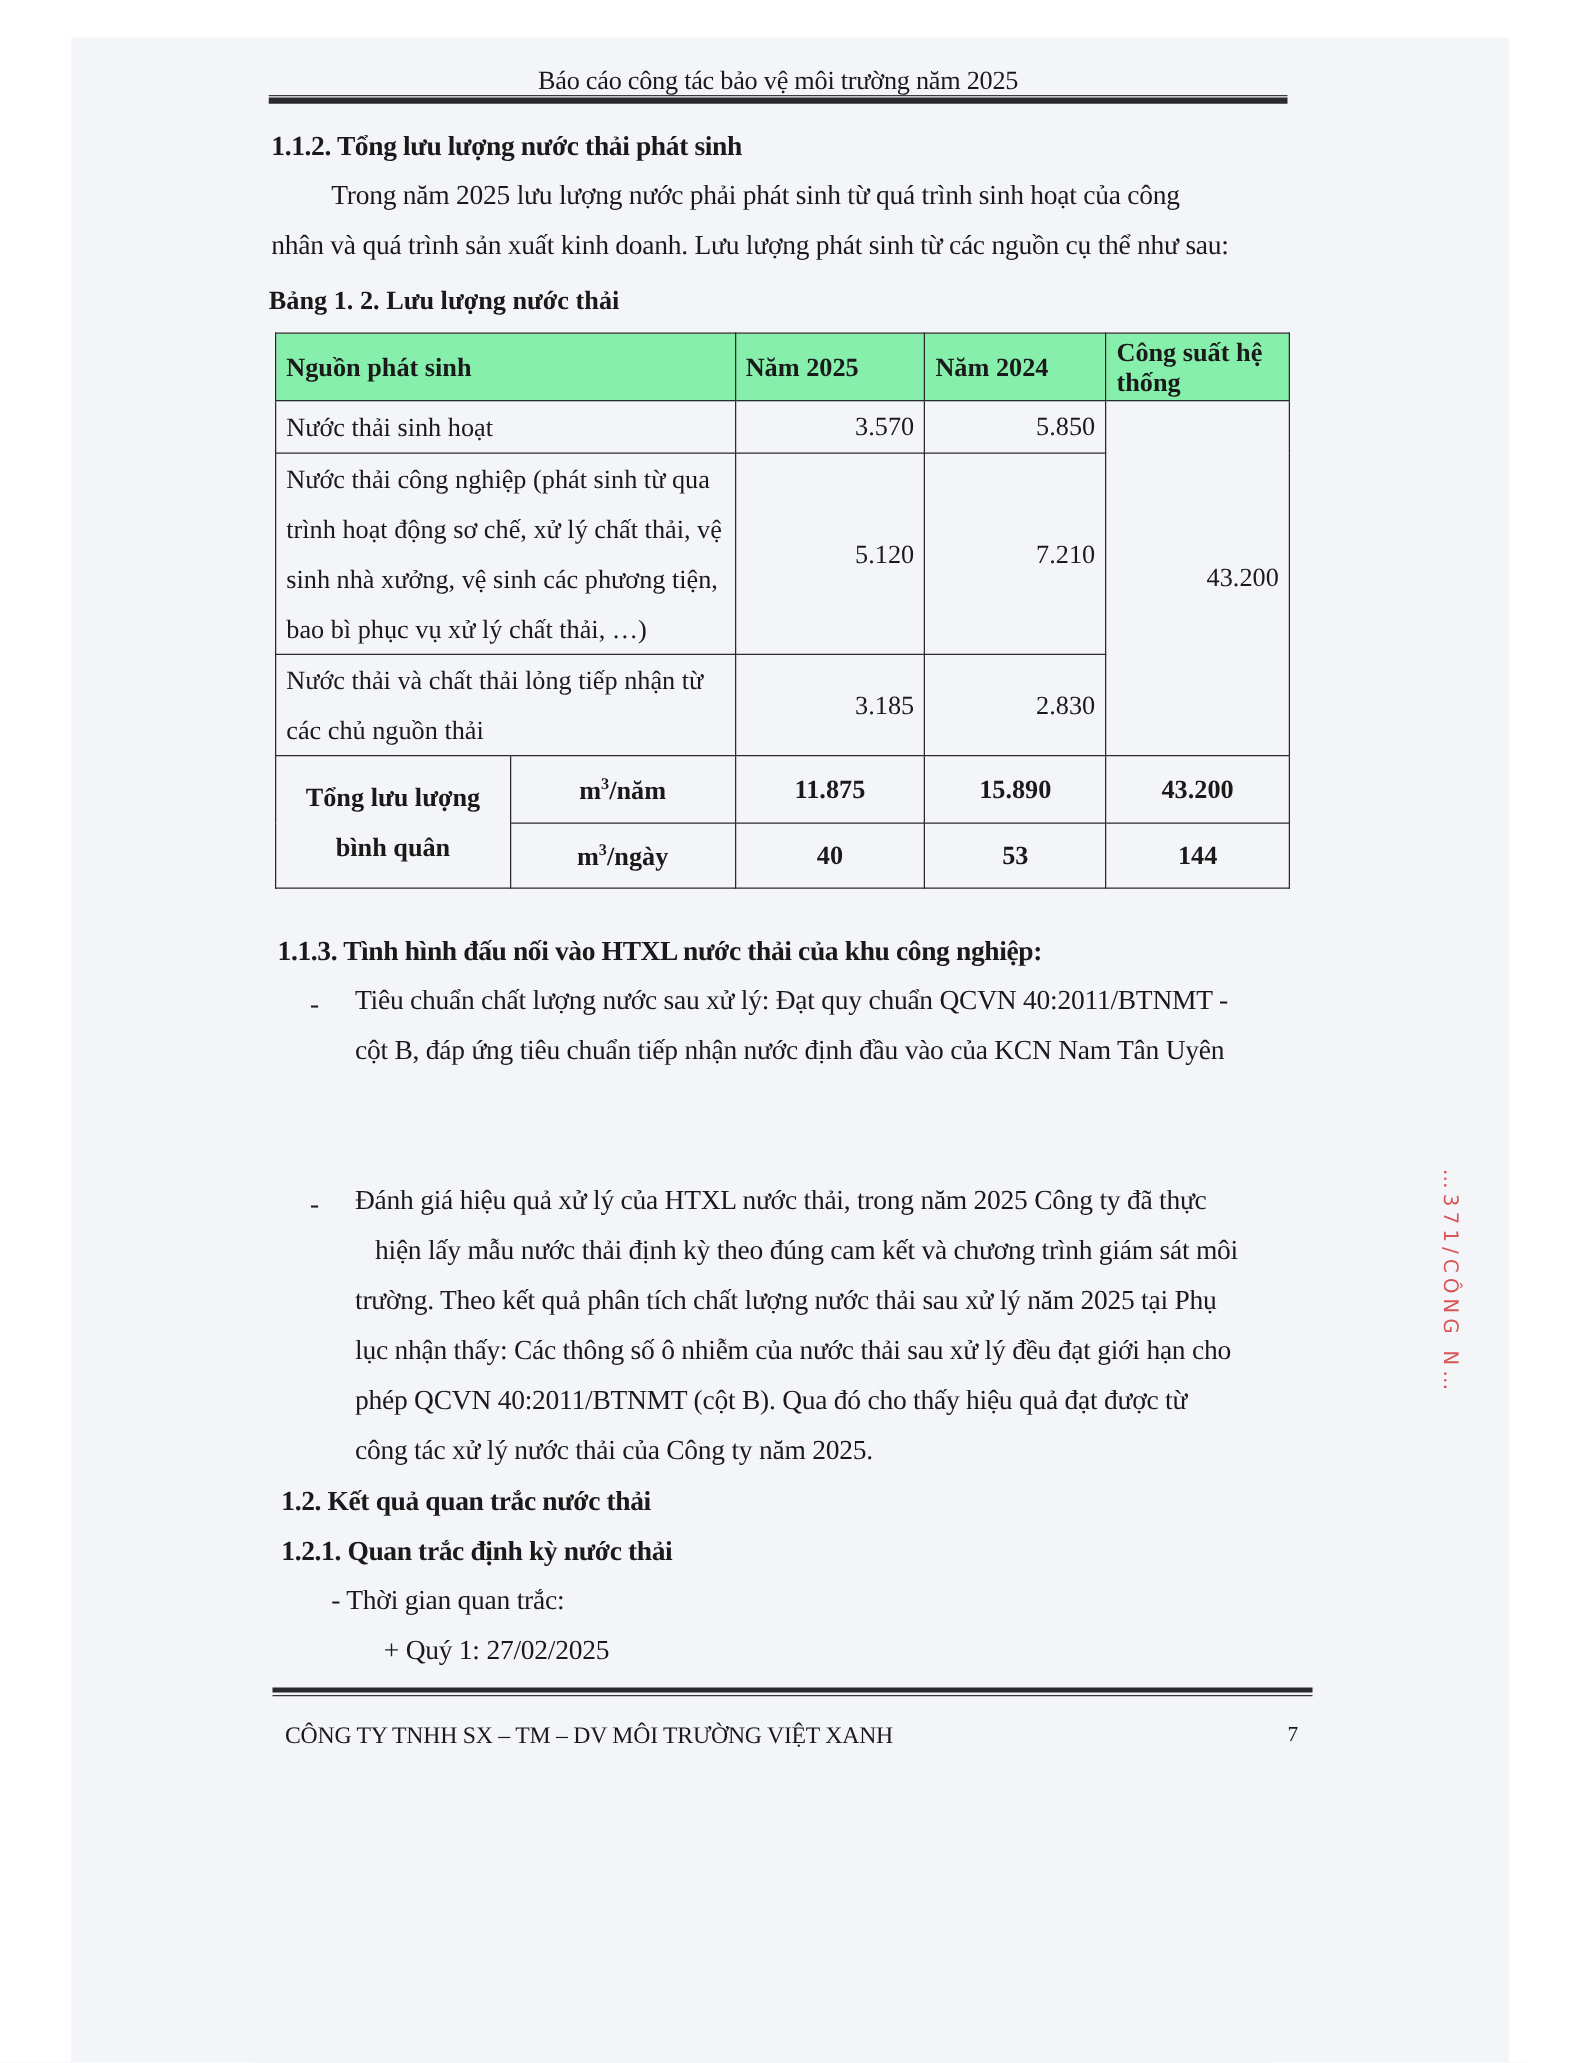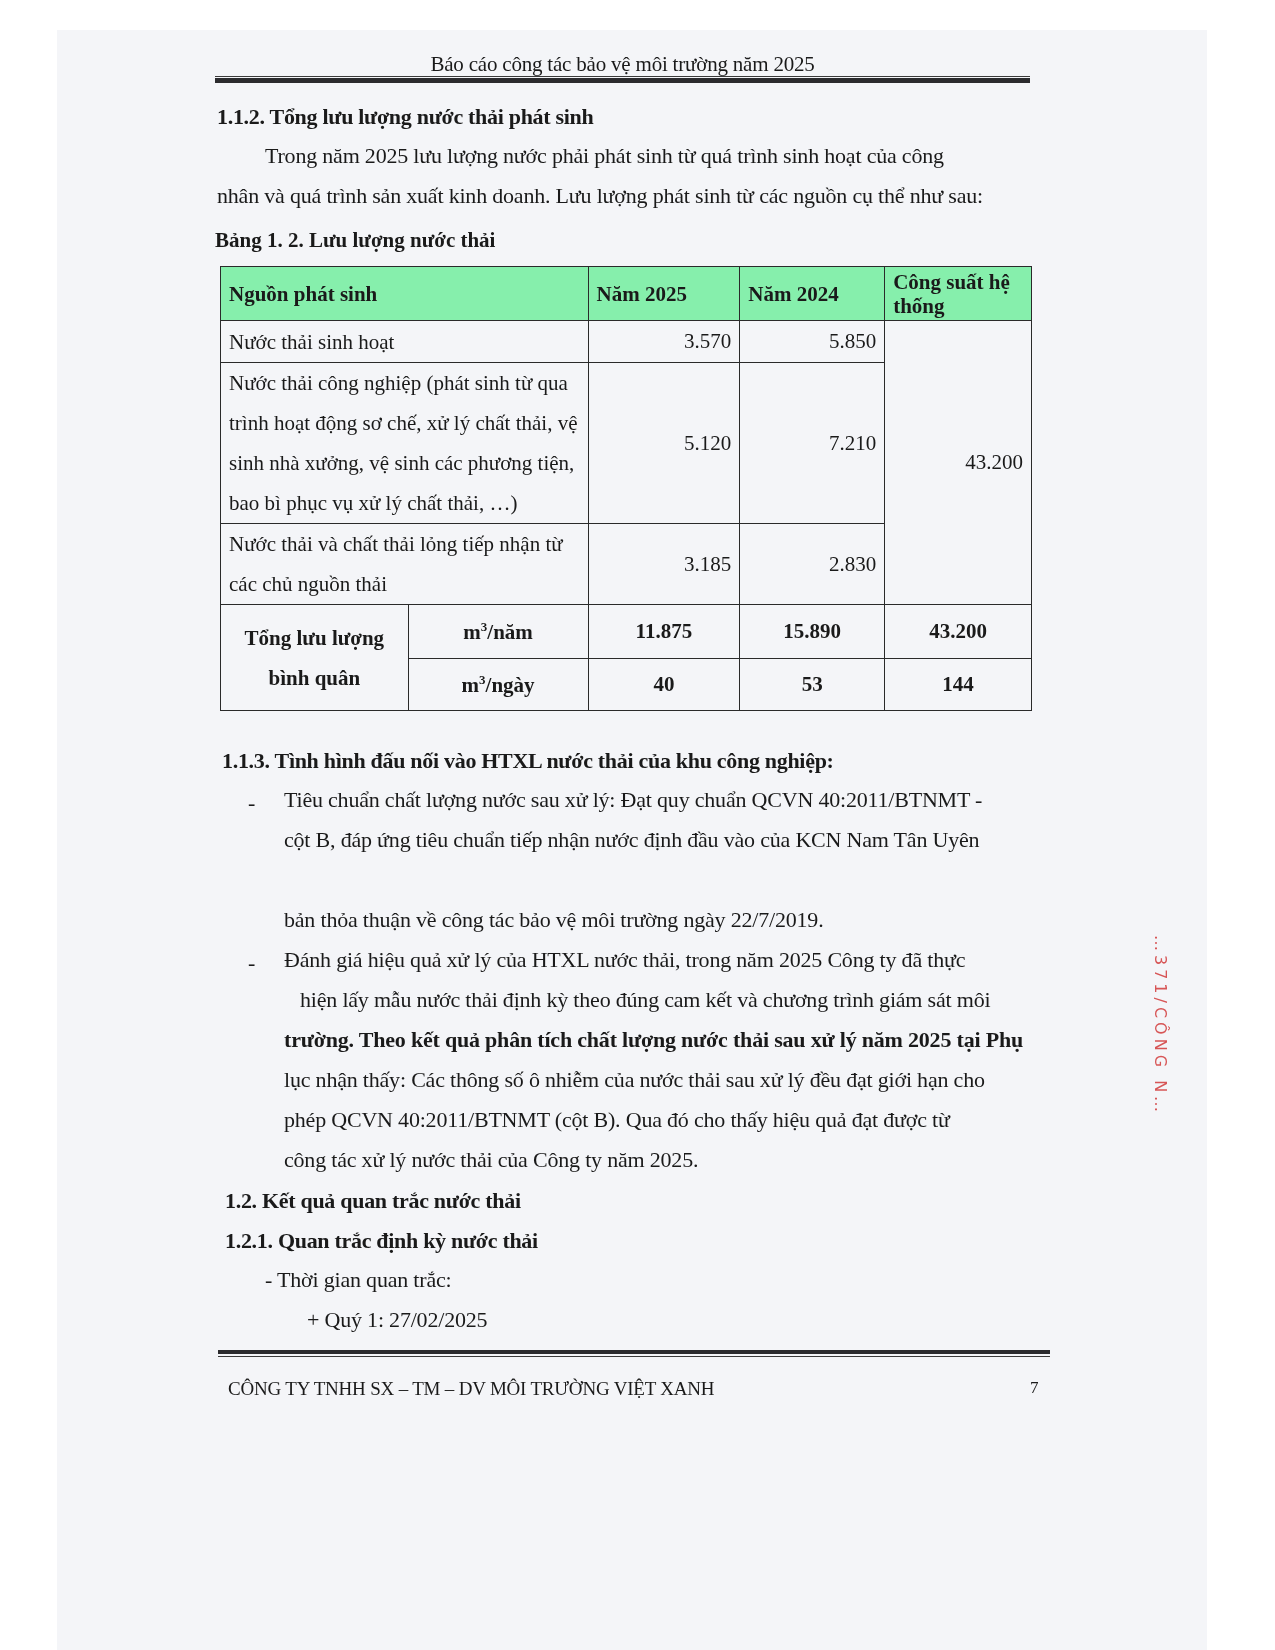--- a/index.html
+++ b/index.html
@@ -112,26 +112,25 @@
       <td class="bold">144</td>
     </tr>
   </tbody>
     </table>
 
   <div class="abs h" style="left:222px; top:748px;">1.1.3. Tình hình đấu nối vào HTXL nước thải của khu công nghiệp:</div>
 
   <div class="abs bullet-dash" style="left:248px; top:790px;">-</div>
   <div class="abs p" style="left:284px; top:780px; width:746px;">Tiêu chuẩn chất lượng nước sau xử lý: Đạt quy chuẩn QCVN 40:2011/BTNMT -</div>
   <div class="abs p" style="left:284px; top:820px; width:746px;">cột B, đáp ứng tiêu chuẩn tiếp nhận nước định đầu vào của KCN Nam Tân Uyên</div>
-  <div class="abs p" style="left:284px; top:900px; width:746px;">bản thỏa thuận về công tác bảo vệ môi trường ngày 22/7/2019.</div>
 
   <div class="abs bullet-dash" style="left:248px; top:950px;">-</div>
   <div class="abs p" style="left:284px; top:940px; width:746px;">Đánh giá hiệu quả xử lý của HTXL nước thải, trong năm 2025 Công ty đã thực</div>
   <div class="abs p" style="left:284px; top:980px; width:746px;margin-left:16px;">hiện lấy mẫu nước thải định kỳ theo đúng cam kết và chương trình giám sát môi</div>
-  <div class="abs p" style="left:284px; top:1020px; width:746px;font-weight:bold;">trường. Theo kết quả phân tích chất lượng nước thải sau xử lý năm 2025 tại Phụ</div>
+  <div class="abs p" style="left:284px; top:1020px; width:746px;">trường. Theo kết quả phân tích chất lượng nước thải sau xử lý năm 2025 tại Phụ</div>
   <div class="abs p" style="left:284px; top:1060px; width:746px;">lục nhận thấy: Các thông số ô nhiễm của nước thải sau xử lý đều đạt giới hạn cho</div>
   <div class="abs p" style="left:284px; top:1100px; width:746px;">phép QCVN 40:2011/BTNMT (cột B). Qua đó cho thấy hiệu quả đạt được từ</div>
   <div class="abs p" style="left:284px; top:1140px; width:746px;">công tác xử lý nước thải của Công ty năm 2025.</div>
 
   <div class="abs h" style="left:225px; top:1188px;">1.2. Kết quả quan trắc nước thải</div>
   <div class="abs h" style="left:225px; top:1228px;">1.2.1. Quan trắc định kỳ nước thải</div>
   <div class="abs p" style="left:265px; top:1260px;">- Thời gian quan trắc:</div>
   <div class="abs p" style="left:307px; top:1300px;">+ Quý 1: 27/02/2025</div>
 
   <div class="abs stamp">…371/CÔNG N…</div>

